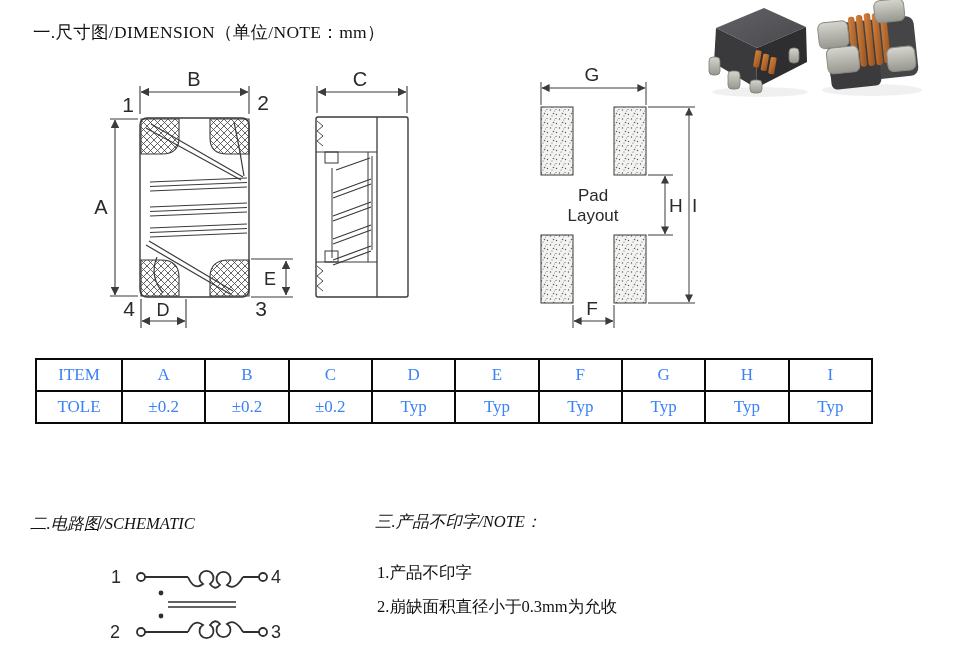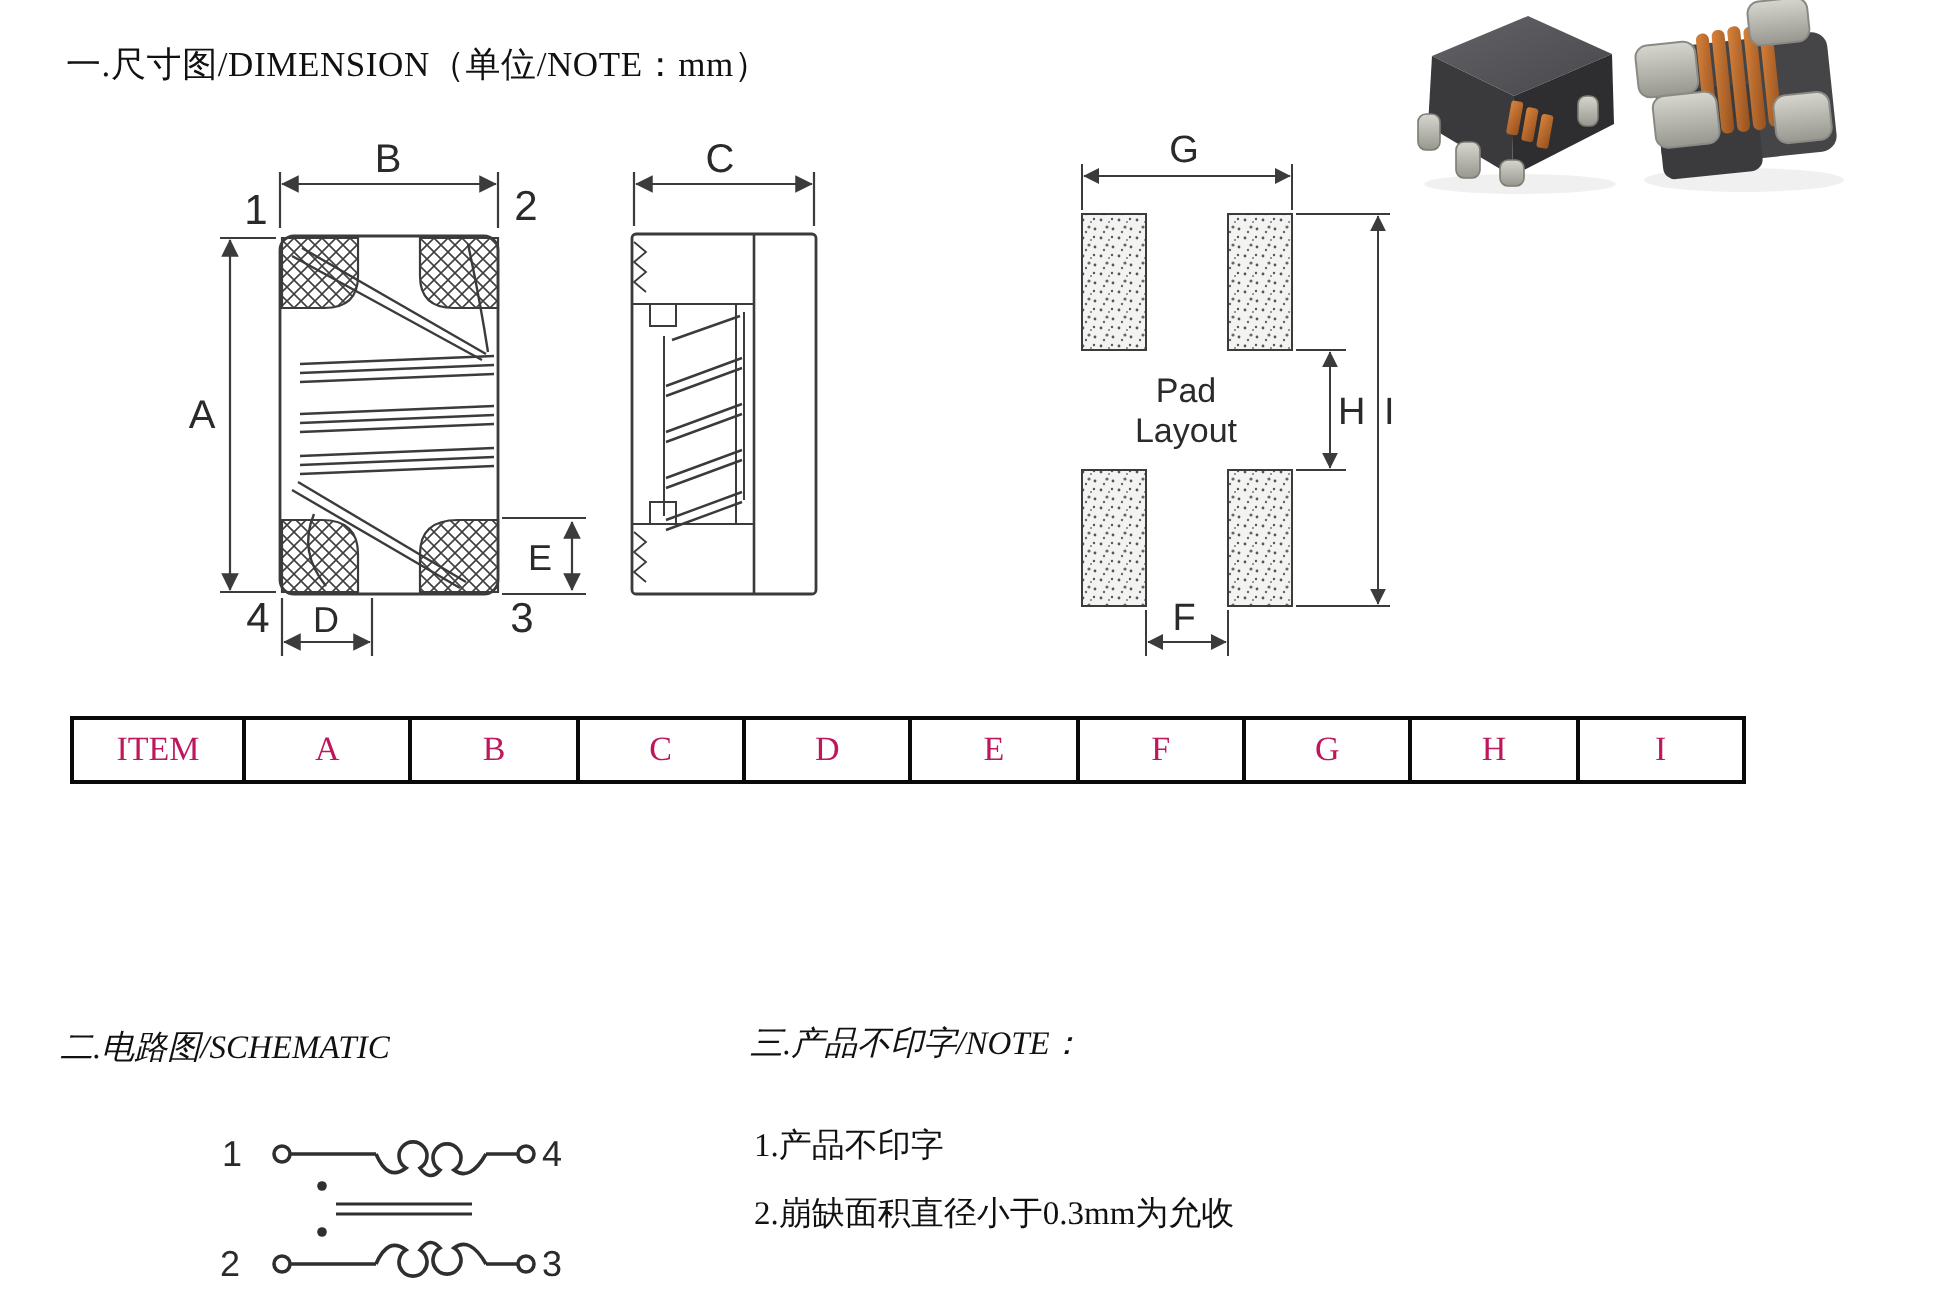--- a/index.html
+++ b/index.html
@@ -12,21 +12,21 @@
   .sec-title{font-size:16.5px;font-style:italic;}
   .sec2{left:30px;top:513px;}
   .sec3{left:375px;top:511px;}
   .notes{left:377px;top:556px;font-size:16.5px;line-height:34px;}
   table.dim-table{
     position:absolute;left:35px;top:358px;width:838px;
     border-collapse:collapse;table-layout:fixed;
   }
   table.dim-table td{
     border:2px solid #0a0a0a;height:30px;text-align:center;
-    vertical-align:middle;font-size:17px;padding:0;color:#be185d;
+    vertical-align:middle;font-size:17px;padding:0;color:#3b82f6;
   }
   svg text{user-select:none;}
   .dimlabel{font-family:"Liberation Sans",sans-serif;fill:#2a2a2a;}
   .padtxt{font-family:"Liberation Sans",sans-serif;fill:#2b2b2b;}
 </style>
 </head>
 <body>
 
 <div class="abs title">一.尺寸图/DIMENSION（单位/NOTE：mm）</div>
 
@@ -56,20 +56,32 @@
     <td>ITEM</td>
     <td>A</td>
     <td>B</td>
     <td>C</td>
     <td>D</td>
     <td>E</td>
     <td>F</td>
     <td>G</td>
     <td>H</td>
     <td>I</td>
+  </tr>
+  <tr>
+    <td>TOLE</td>
+    <td>±0.2</td>
+    <td>±0.2</td>
+    <td>±0.2</td>
+    <td>Typ</td>
+    <td>Typ</td>
+    <td>Typ</td>
+    <td>Typ</td>
+    <td>Typ</td>
+    <td>Typ</td>
   </tr>
   </tbody>
 </table>
 
 <svg class="abs" style="left:0;top:0" width="979" height="654" viewBox="0 0 979 654">
   <defs>
     <marker id="arr" viewBox="0 0 10 10" refX="9.5" refY="5" markerWidth="8" markerHeight="8" orient="auto-start-reverse">
       <path d="M0,0 L10,5 L0,10 z" fill="#3b3b3b"></path>
     </marker>
     <pattern id="hatch" width="7" height="7" patternUnits="userSpaceOnUse">

